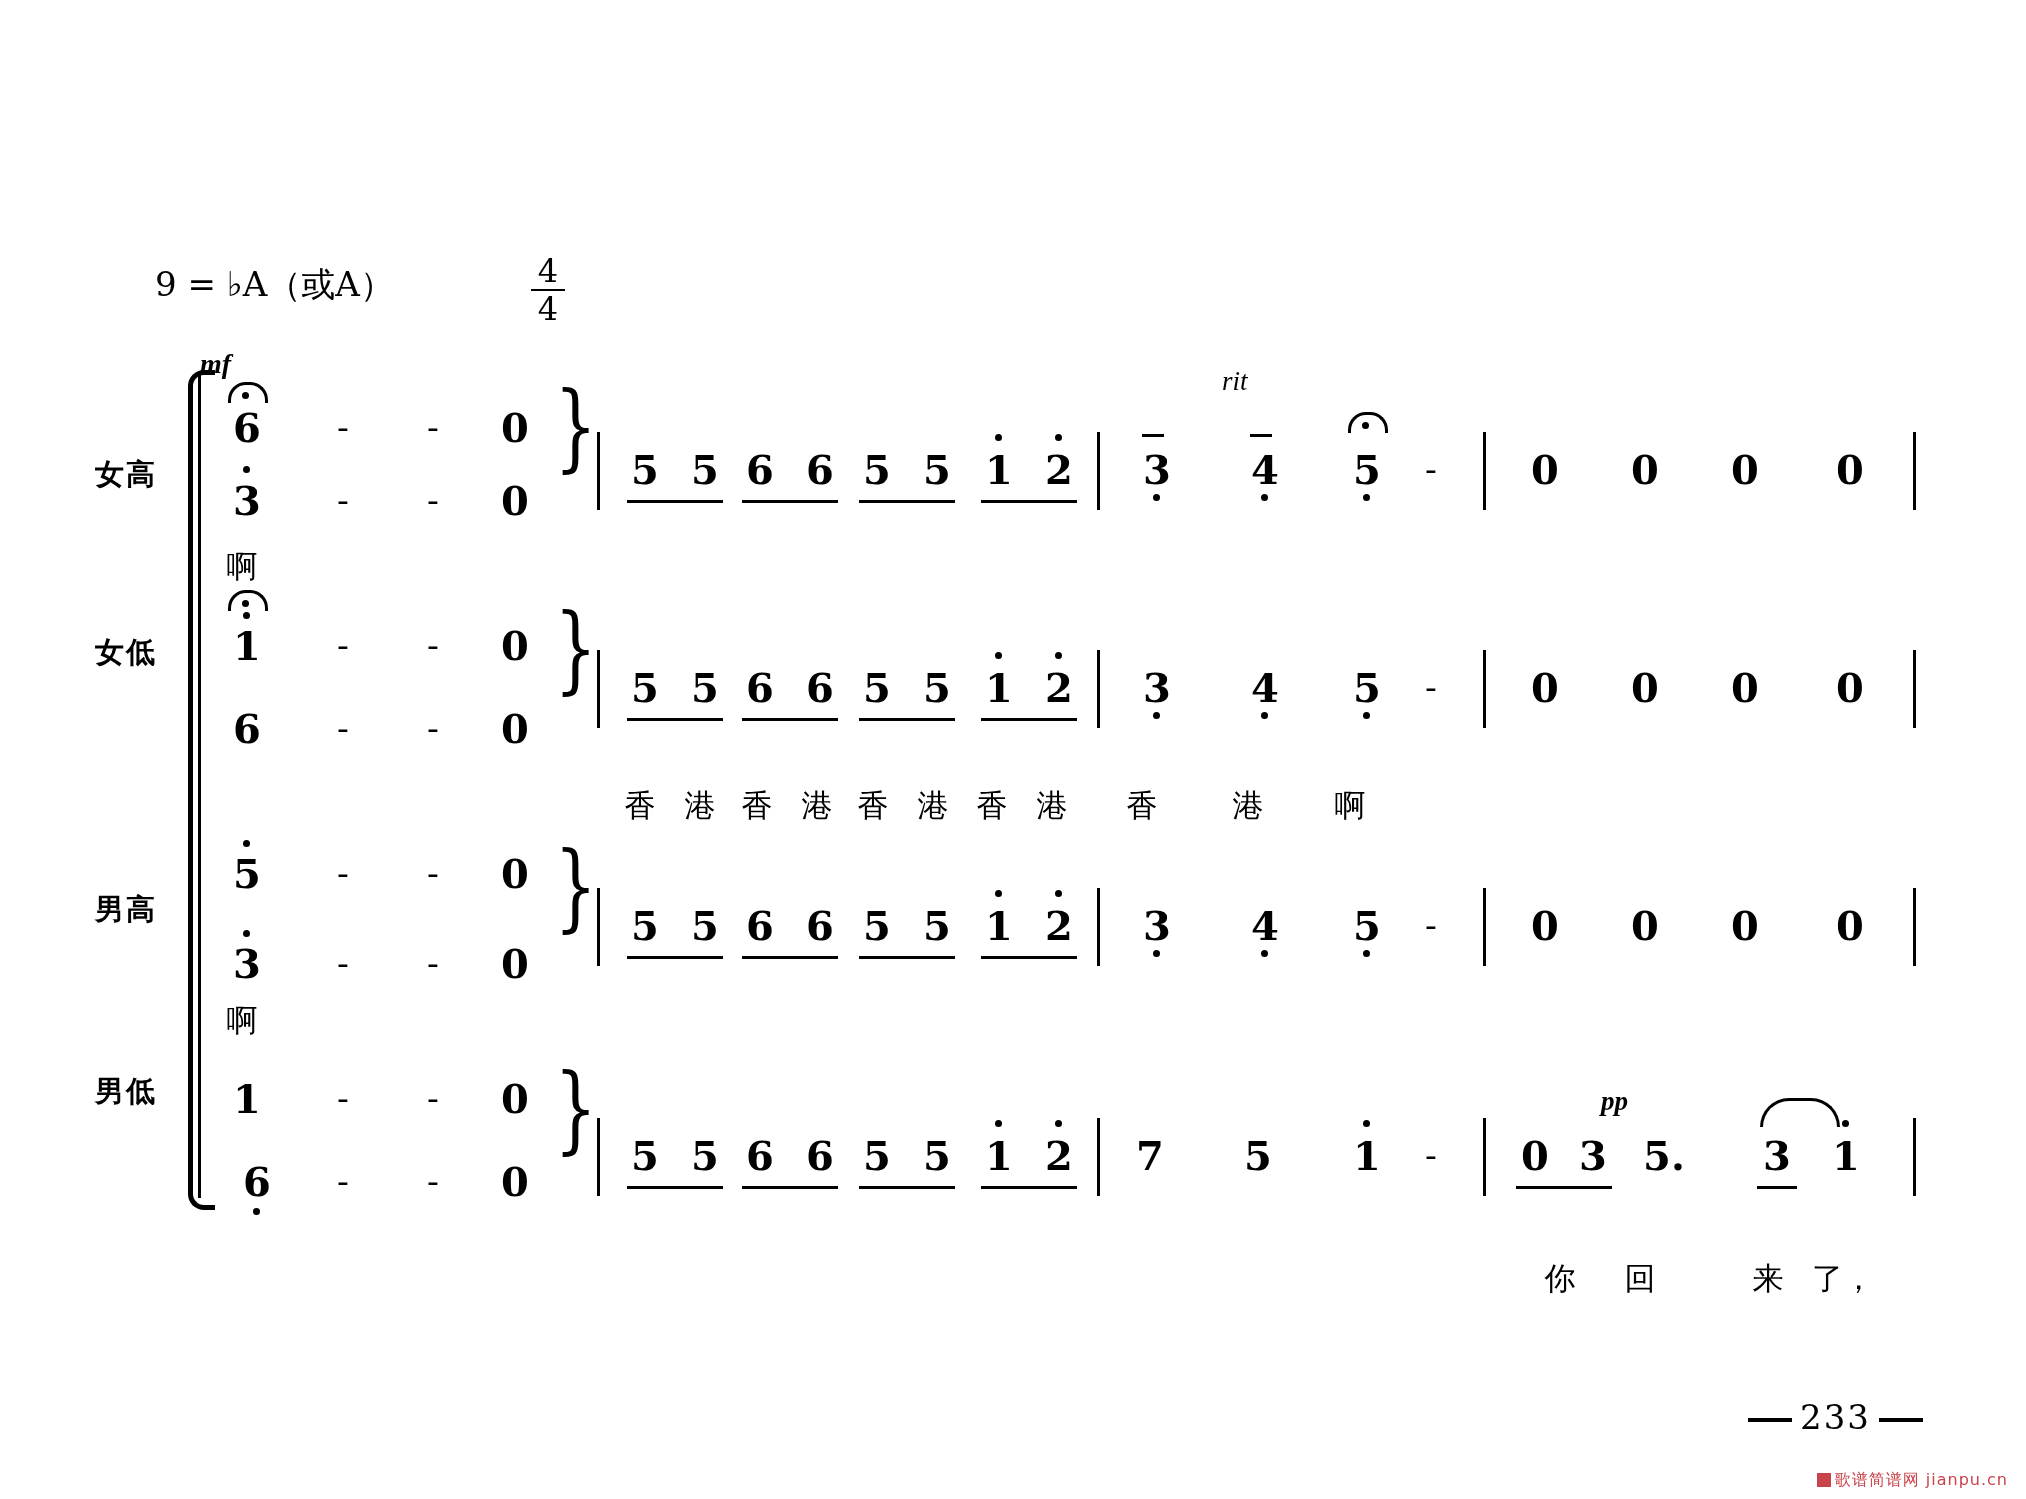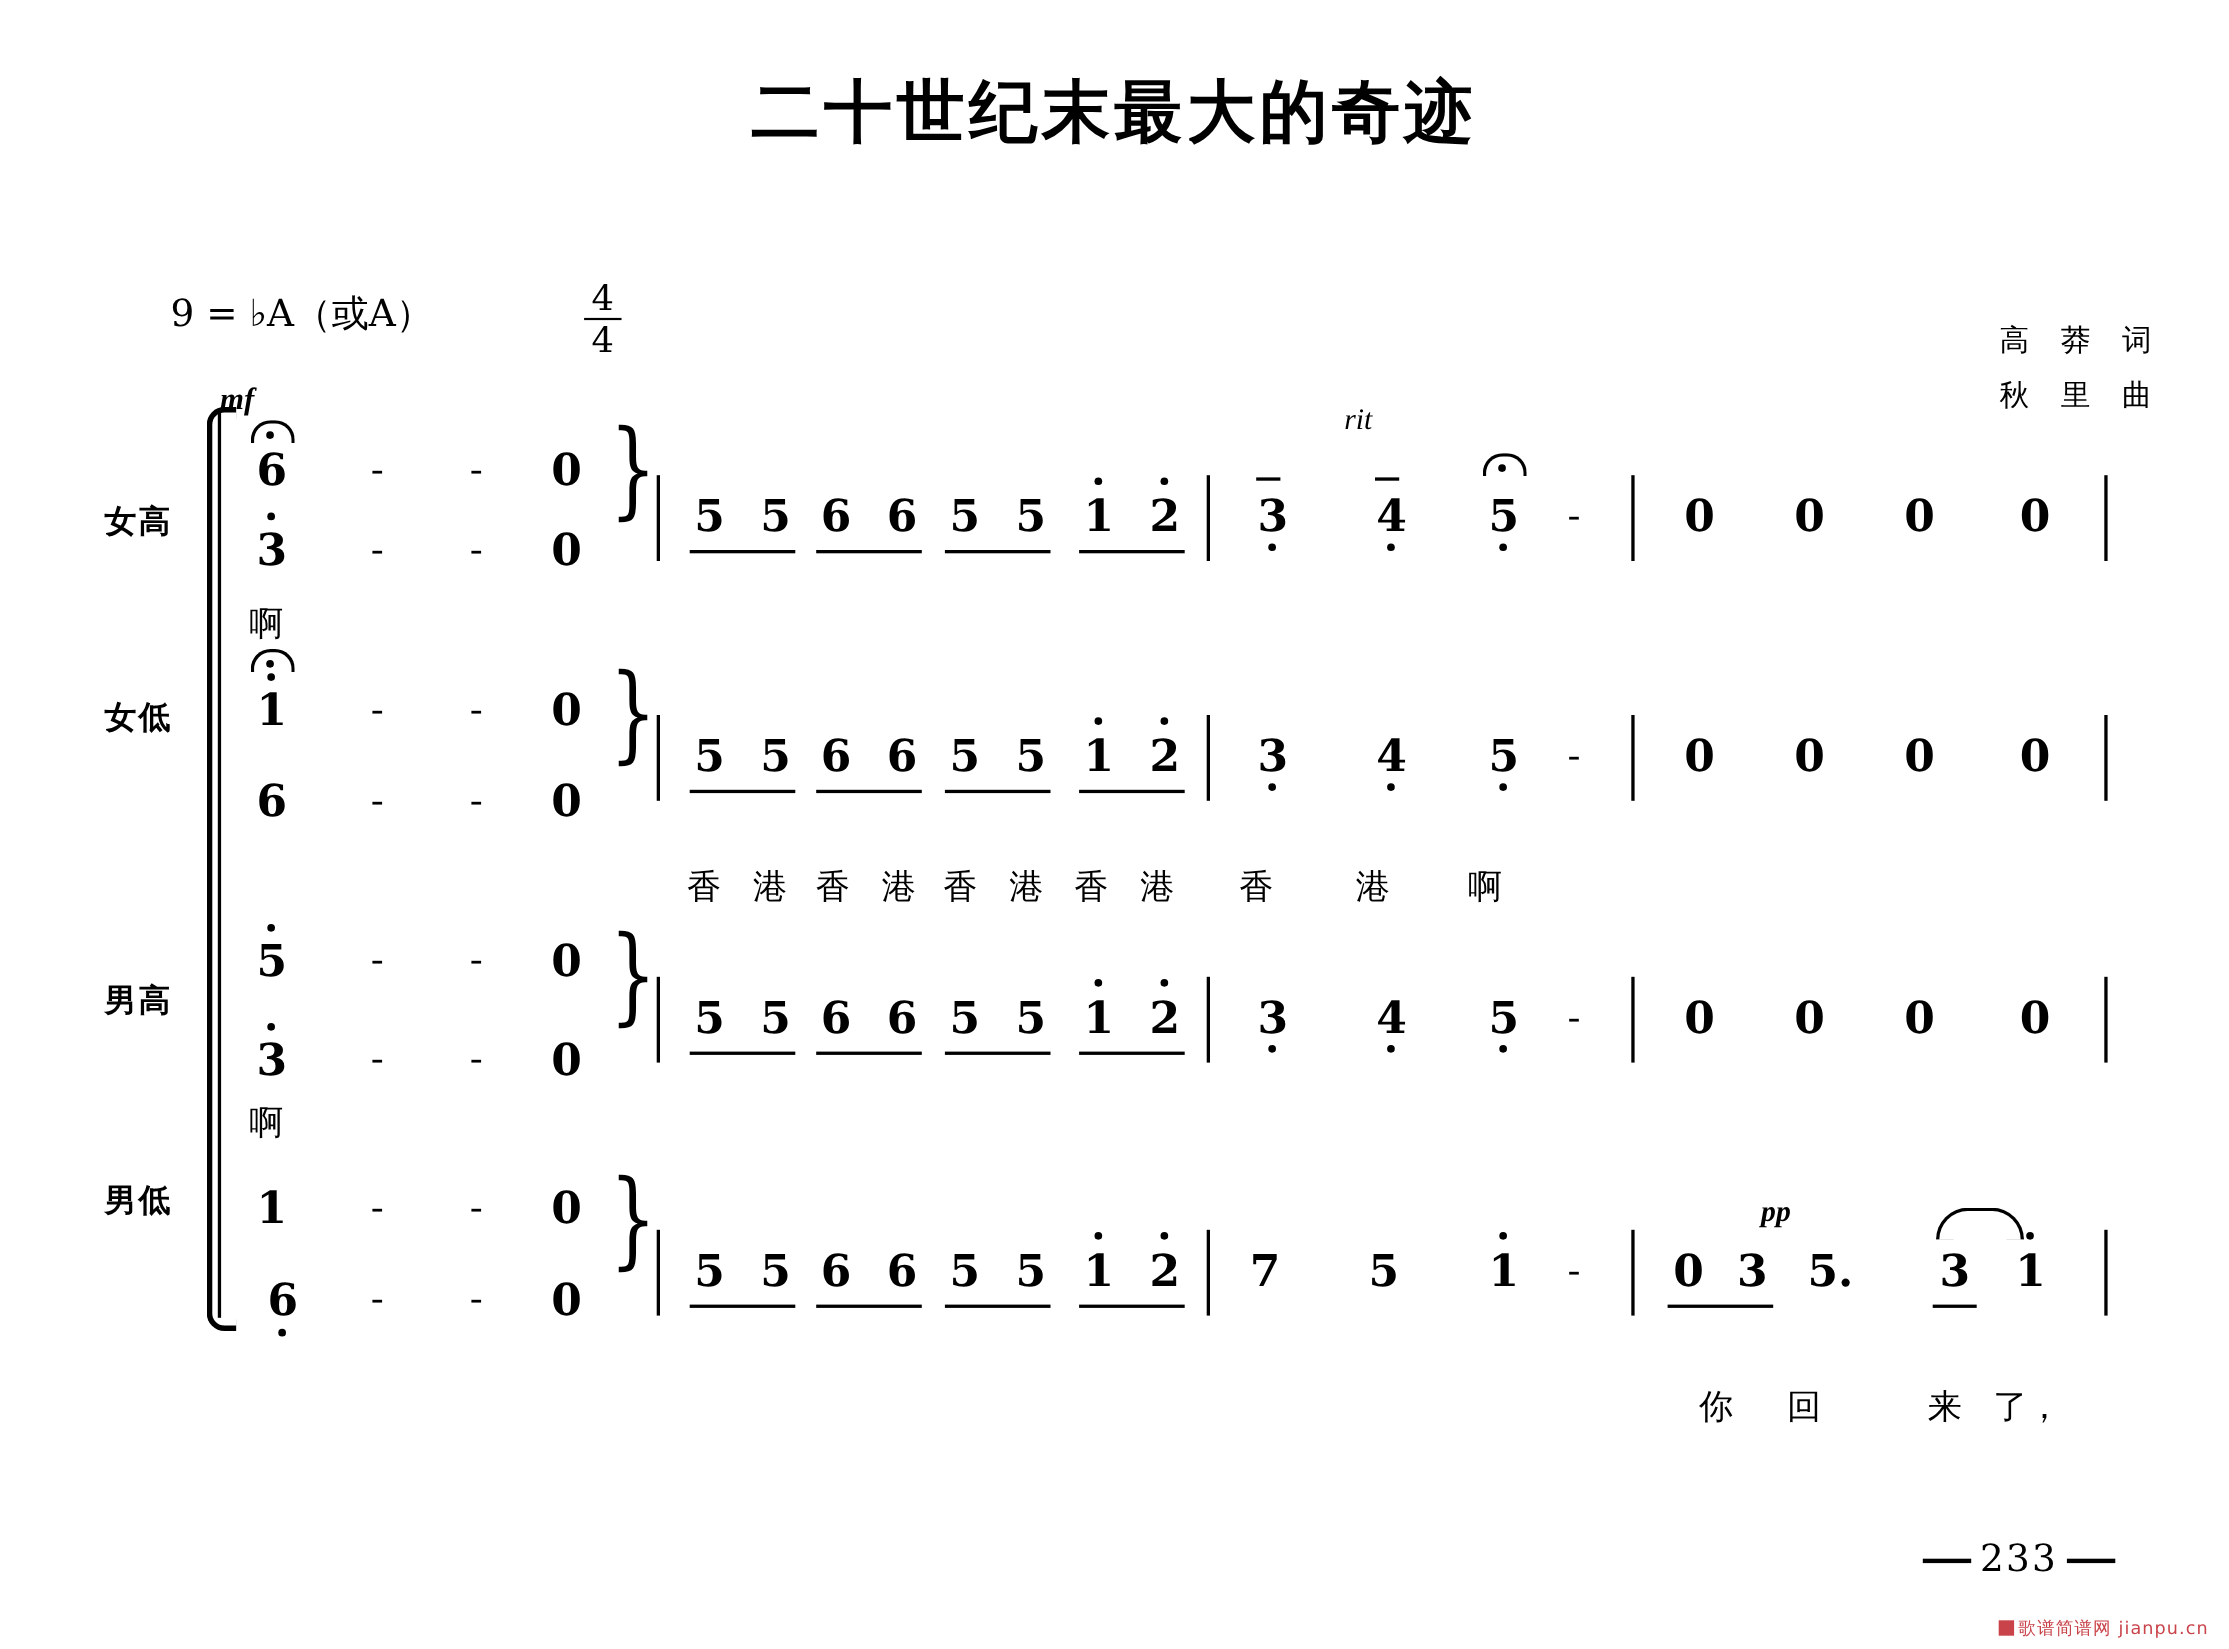--- a/index.html
+++ b/index.html
@@ -235,36 +235,31 @@
     background: #c9434a;
     margin-right: 4px;
     vertical-align: -2px;
   }
 </style>
 </head>
 <body>
 
 <div class="page">
 
-  <div class="title">二十世纪末最大的奇迹</div>
 
   <div class="keysig">
     <span>9 = ♭A（或A）</span>
   </div>
 
   <div class="meter">
     <span class="num">4</span>
     <span class="bar"></span>
     <span class="den">4</span>
   </div>
 
-  <div class="credits">
-    <div>高  莽  词</div>
-    <div>秋  里  曲</div>
-  </div>
 
   <div class="mf">mf</div>
   <div class="rit">rit</div>
   <div class="pp">pp</div>
 
   <div class="sys-brace"></div>
   <div class="sys-brace2"></div>
 
   <div class="part-label" style="left:95px; top:455px;">女高</div>
   <div class="part-label" style="left:95px; top:633px;">女低</div>

